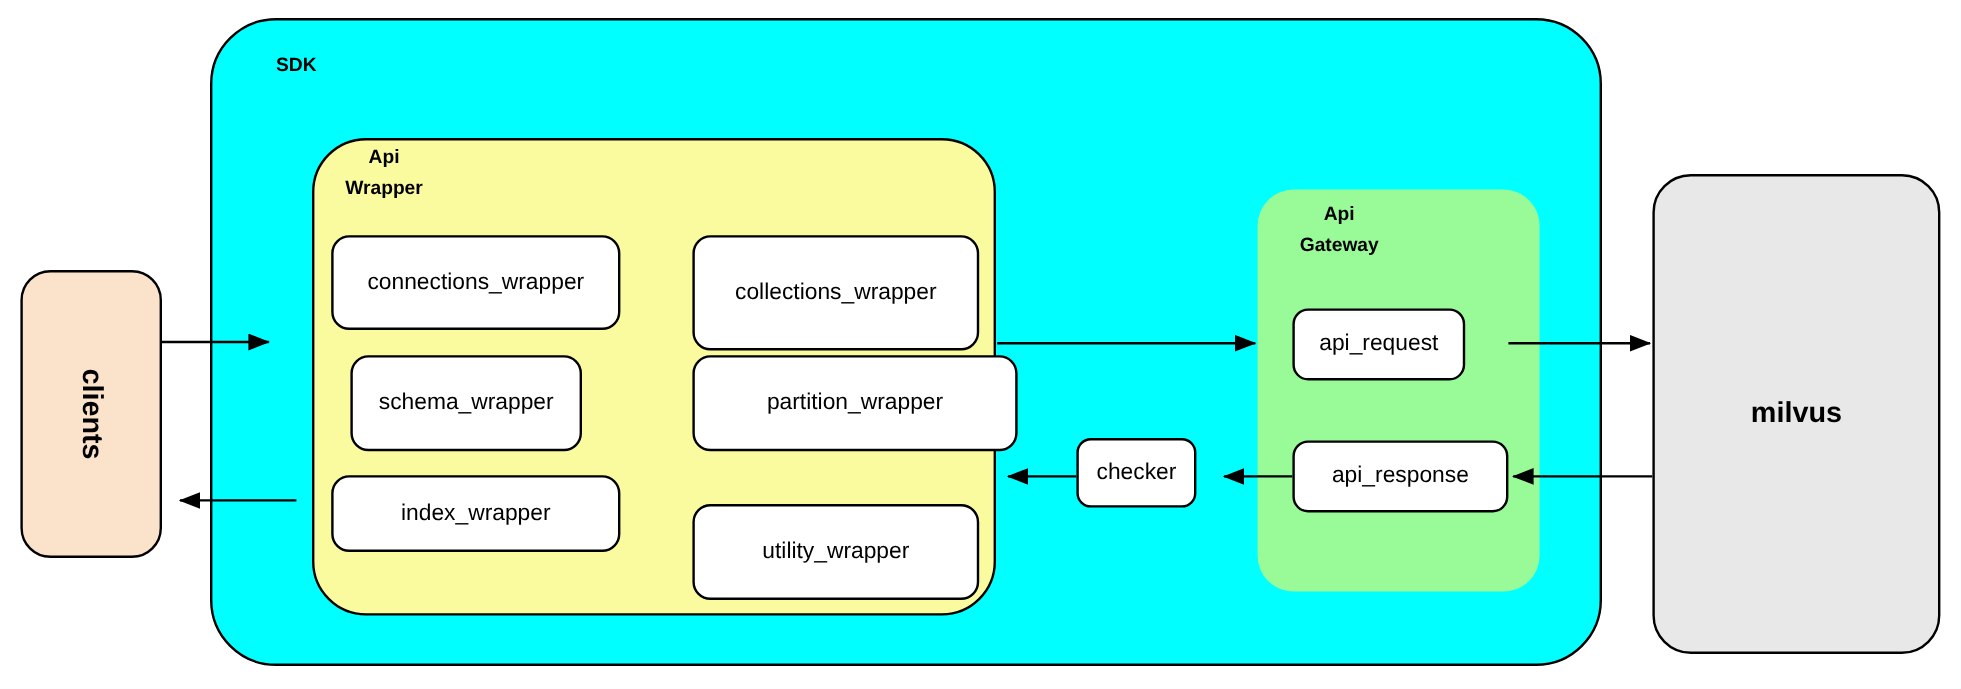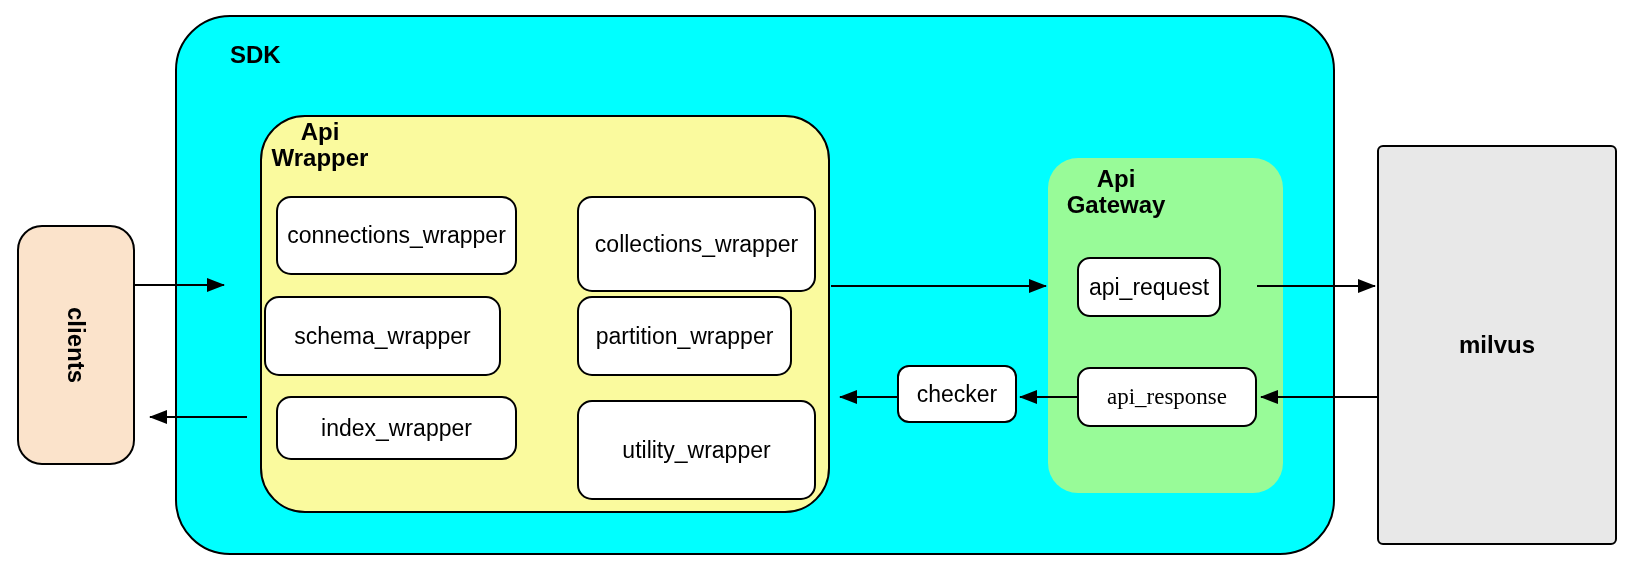--- a/index.html
+++ b/index.html
@@ -21,46 +21,46 @@
     color:#000;
     overflow:hidden;
   }
   .box{position:absolute;box-sizing:border-box;}
   .bordered{border:2px solid var(--line);}
   .node{
     background:var(--node-fill);
     border:2px solid var(--line);
     border-radius:15px;
     display:flex;align-items:center;justify-content:center;
-    font-size:23px;
+    font-size:19px;
     white-space:nowrap;
   }
   .container-label{
     position:absolute;
-    font-weight:bold;font-size:24px;line-height:26px;
+    font-weight:bold;font-size:16px;line-height:26px;
     text-align:center;white-space:nowrap;
   }
   #sdk{left:175px;top:15px;width:1160px;height:540px;border-radius:55px;background:var(--sdk-fill);}
   #sdk-label{left:230px;top:42px;text-align:left;}
   #api-wrapper{left:260px;top:115px;width:570px;height:398px;border-radius:45px;background:var(--api-wrapper-fill);}
   #api-wrapper-label{left:266px;top:119px;width:108px;}
   #api-gateway{left:1048px;top:158px;width:235px;height:335px;border-radius:30px;background:var(--api-gateway-fill);}
   #api-gateway-label{left:1066px;top:166px;width:100px;}
   #clients{left:17px;top:225px;width:118px;height:240px;border-radius:25px;background:var(--clients-fill);display:flex;align-items:center;justify-content:center;}
   #clients .vlabel{transform:rotate(90deg);font-weight:bold;font-size:24px;white-space:nowrap;}
-  #milvus{left:1377px;top:145px;width:240px;height:400px;border-radius:6px;background:var(--milvus-fill);display:flex;align-items:center;justify-content:center;font-weight:bold;font-size:24px;}
+  #milvus{left:1377px;top:145px;width:240px;height:400px;border-radius:32px;background:var(--milvus-fill);display:flex;align-items:center;justify-content:center;font-weight:bold;font-size:24px;}
   #connections-wrapper{left:276px;top:196px;width:241px;height:79px;}
   #collections-wrapper{left:577px;top:196px;width:239px;height:96px;}
-  #schema-wrapper{left:264px;top:296px;width:237px;height:80px;}
-  #partition-wrapper{left:577px;top:296px;width:215px;height:80px;}
+  #schema-wrapper{left:292px;top:296px;width:193px;height:80px;}
+  #partition-wrapper{left:577px;top:296px;width:271px;height:80px;}
   #index-wrapper{left:276px;top:396px;width:241px;height:64px;}
-  #utility-wrapper{left:577px;top:400px;width:239px;height:100px;}
+  #utility-wrapper{left:577px;top:420px;width:239px;height:80px;}
   #api-request{left:1077px;top:257px;width:144px;height:60px;border-radius:13px;}
-  #api-response{left:1077px;top:367px;width:180px;height:60px;border-radius:13px;font-family:Liberation Serif, serif;}
-  #checker{left:897px;top:365px;width:120px;height:58px;border-radius:12px;}
+  #api-response{left:1077px;top:367px;width:180px;height:60px;border-radius:13px;}
+  #checker{left:897px;top:365px;width:100px;height:58px;border-radius:12px;}
   #edges{position:absolute;left:0;top:0;width:1634px;height:574px;pointer-events:none;}
   #edges line{stroke:var(--line);stroke-width:2;}
   #edges .head{fill:var(--line);}
 </style>
 </head>
 <body>
 
 <div id="canvas">
 
   <div id="sdk" class="box bordered"></div>

